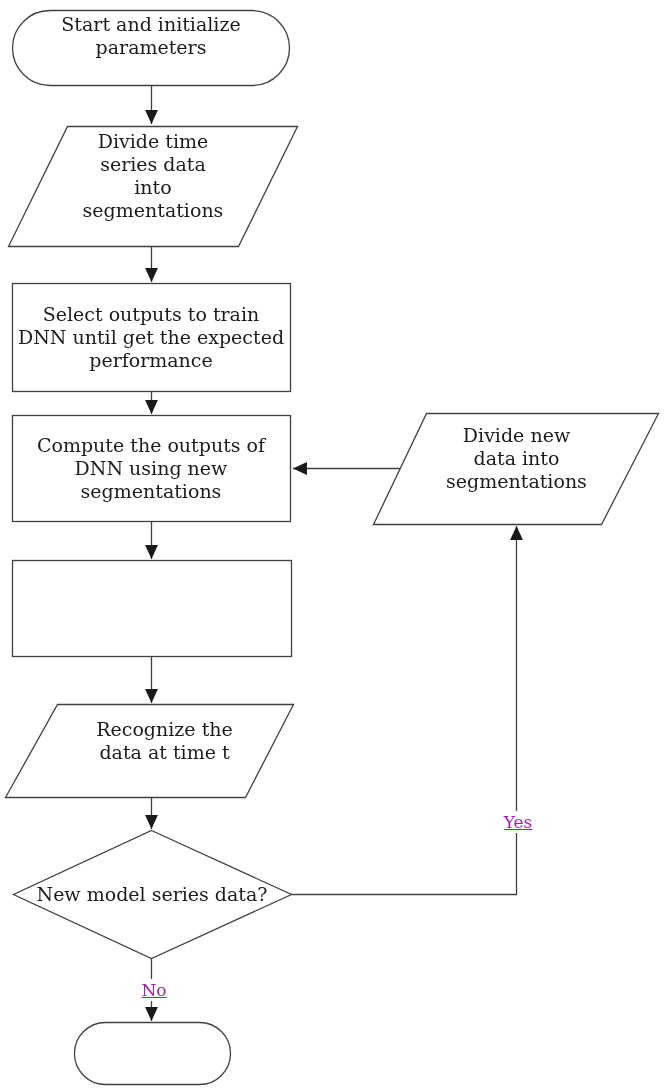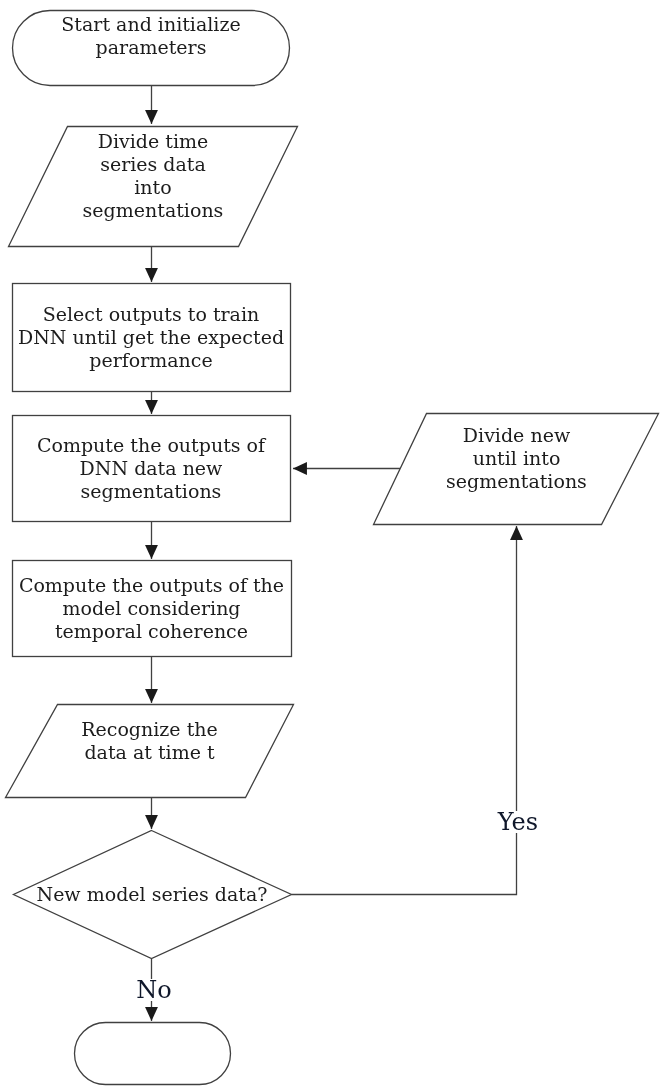--- a/index.html
+++ b/index.html
@@ -40,23 +40,24 @@
     white-space: pre-line;
     font-size: 19px;
     line-height: 23px;
     color: #1c1c1c;
   }
   .edge-label {
     position: absolute;
     transform: translate(-50%, -50%);
     background: #ffffff;
     padding: 0 3px;
-    font-size: 24px;
+    font-size: 17px;
     line-height: 22px;
-    color: #0f172a;
+    color: #a21caf;
+    text-decoration: underline;
   }
 </style>
 </head>
 <body>
 
 <div id="stage">
 
   <svg id="shapes" width="668" height="1092" viewBox="0 0 668 1092">
     <defs>
       <marker id="arrowhead" markerUnits="userSpaceOnUse" markerWidth="15" markerHeight="13" viewBox="0 0 14 12" refX="13" refY="6" orient="auto">
@@ -91,34 +92,31 @@
   <div class="node-label" style="left:8px; top:126px; width:290px; height:100px;">Divide time
 series data
 into
 segmentations</div>
 
   <div class="node-label" style="left:12px; top:283px; width:278px; height:109px;">Select outputs to train
 DNN until get the expected
 performance</div>
 
   <div class="node-label" style="left:12px; top:415px; width:278px; height:107px;">Compute the outputs of
-DNN data new
+DNN using new
 segmentations</div>
 
-  <div class="node-label" style="left:12px; top:560px; width:279px; height:97px;">Compute the outputs of the
-model considering
-temporal coherence</div>
 
-  <div class="node-label" style="left:5px; top:694px; width:289px; height:94px;">Recognize the
+  <div class="node-label" style="left:20px; top:694px; width:289px; height:94px;">Recognize the
 data at time t</div>
 
   <div class="node-label" style="left:13px; top:830px; width:278px; height:129px;">New model series data?</div>
 
   <div class="node-label" style="left:374px; top:402px; width:285px; height:112px;">Divide new
-until into
+data into
 segmentations</div>
 
 
   <div class="edge-label" style="left:518px; top:822px;">Yes</div>
 
   <div class="edge-label" style="left:154px; top:990px;">No</div>
 
 </div>
 
 </body></html>

